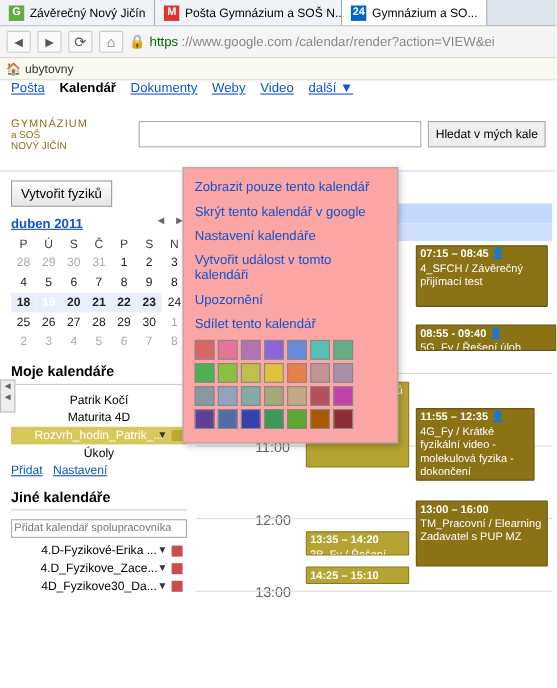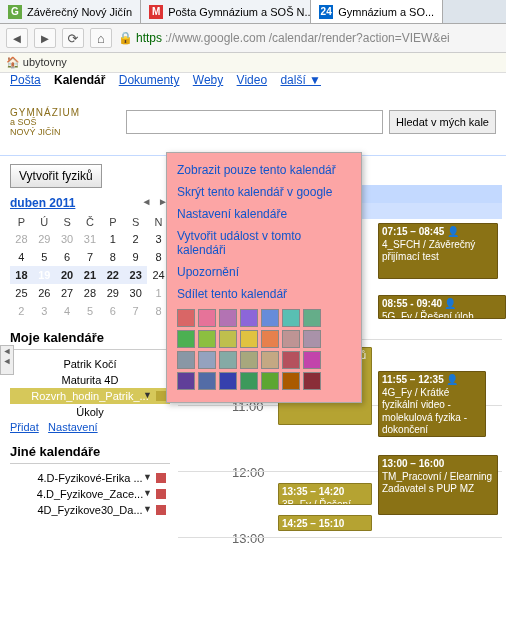--- a/index.html
+++ b/index.html
@@ -208,20 +208,21 @@
         <div class="cal-item sel">Rozvrh_hodin_Patrik_...<span class="dd">▼</span><span class="chip"></span></div>
         <div class="cal-item">Úkoly</div>
       </div>
     <div class="small-links">
       <a>Přidat</a>
       <a>Nastavení</a>
     </div>
 
     <div class="section-title">Jiné kalendáře</div>
     <div class="line"></div>
+    <input class="add-cal" placeholder="Přidat kalendář spolupracovníka" style="">
     <div id="othercals-list" style="margin-top:4px">
         <div class="cal-item">4.D-Fyzikové-Erika ...<span class="chip" style="background:#c94d4d"></span><span class="dd">▼</span></div>
         <div class="cal-item">4.D_Fyzikove_Zace...<span class="chip" style="background:#c94d4d"></span><span class="dd">▼</span></div>
         <div class="cal-item">4D_Fyzikove30_Da...<span class="chip" style="background:#c94d4d"></span><span class="dd">▼</span></div>
       </div>
   </div>
 
   <div class="right">
     <div class="cal-header">
         <span>4. 2011</span>

